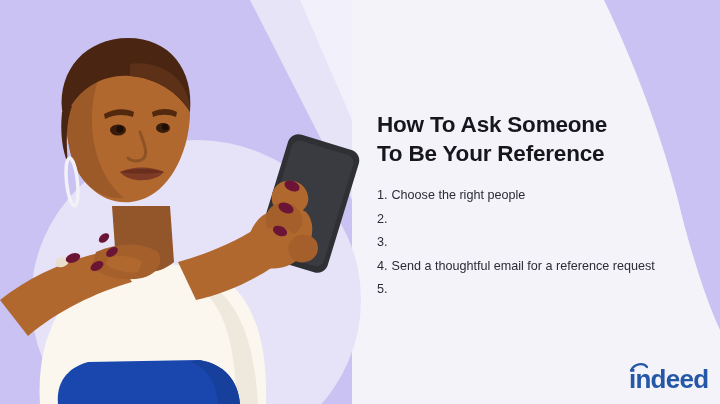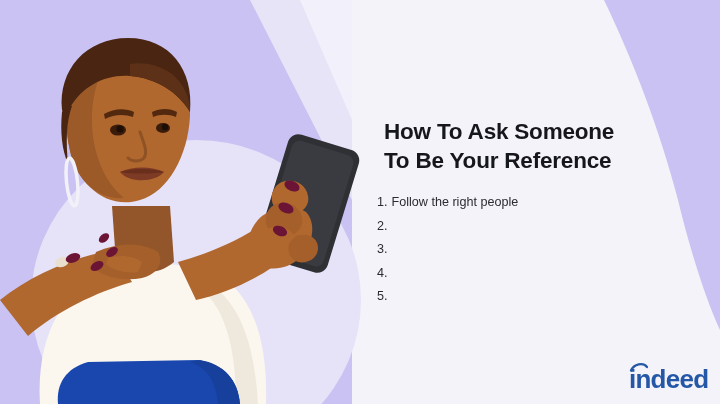--- a/index.html
+++ b/index.html
@@ -22,21 +22,21 @@
   }
   #figure-svg{pointer-events:none;}
 
   
   #content{
     position:absolute;
     left:377px;top:110px;
     width:330px;
   }
   #headline{
-    margin:7px;
+    margin:0;
     font-size:22.5px;
     font-weight:700;
     line-height:1.29;
     letter-spacing:-0.2px;
     color:#16161d;
     white-space:pre-line;
   }
   #steps{
     list-style:none;
     margin:0;padding:0;
@@ -156,30 +156,31 @@
     </g>
   </svg>
 
   <div id="content">
     <h1 id="headline">How To Ask Someone
 To Be Your Reference</h1>
 
     <ol id="steps">
       <li>
         <span class="num">1.</span>
-        <span class="txt">Follow the right people</span>
+        <span class="txt">Choose the right people</span>
       </li>
       <li>
         <span class="num">2.</span>
       </li>
       <li>
         <span class="num">3.</span>
       </li>
       <li>
         <span class="num">4.</span>
+        <span class="txt">Send a thoughtful email for a reference request</span>
       </li>
       <li>
         <span class="num">5.</span>
       </li>
     </ol>
   </div>
 
   <div id="logo">
     <svg viewBox="0 0 190 68">
 

